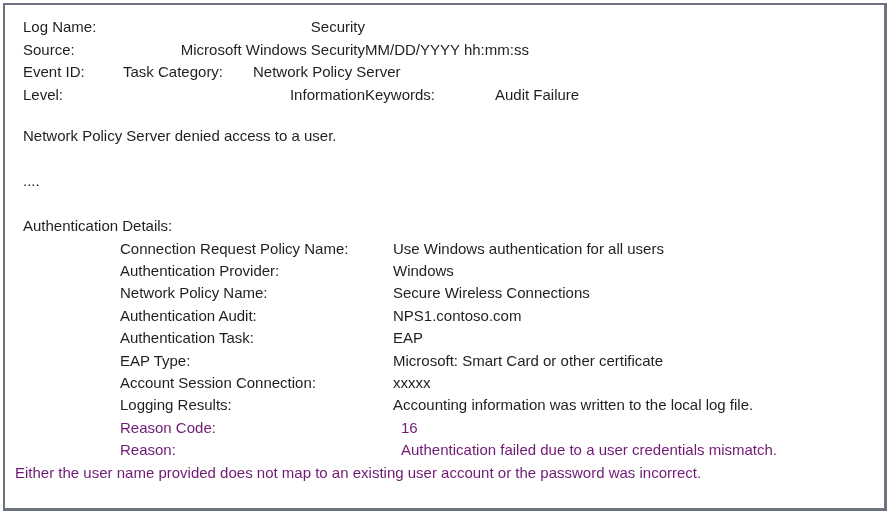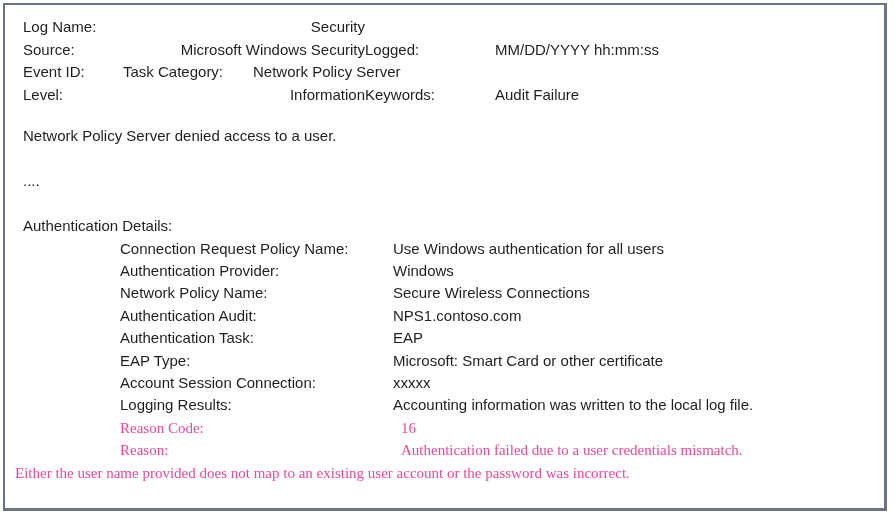--- a/index.html
+++ b/index.html
@@ -30,40 +30,39 @@
   .hrow { display: flex; line-height: 22.5px; white-space: nowrap; }
   .hcol-label  { width: 100px; flex: none; }
   .hcol-value  { width: 242px; flex: none; text-align: right; }
   .hcol-label2 { width: 130px; flex: none; }
   .hcol-value2 { flex: 1; }
   .spacer { height: 19px; }
   .spacer-line { height: 22.5px; }
   .drow { display: flex; line-height: 22.4px; padding-left: 97px; white-space: nowrap; }
   .dlabel { width: 273px; flex: none; }
   .dvalue { flex: 1; }
-  .red { color: #ec4899; font-family: Liberation Serif, serif; }
+  .red { color: #701a75; }
   .red .dvalue { padding-left: 8px; }
   .footer-note { line-height: 22.4px; margin-left: -8px; white-space: nowrap; }
 </style>
 </head>
 <body>
 
 <div class="frame">
 
   <div>
     <div class="hrow">
       <span class="hcol-label">Log Name:</span>
       <span class="hcol-value">Security</span>
       <span class="hcol-label2"></span>
       <span class="hcol-value2"></span>
     </div>
     <div class="hrow">
       <span class="hcol-label">Source:</span>
       <span class="hcol-value">Microsoft Windows Security</span>
-      <span class="hcol-label2">Logged:</span>
       <span class="hcol-value2">MM/DD/YYYY hh:mm:ss</span>
     </div>
     <div class="hrow">
       <span class="hcol-label">Event ID:</span>
       <span class="hcol-label2">Task Category:</span>
       <span class="hcol-value2">Network Policy Server</span>
     </div>
     <div class="hrow">
       <span class="hcol-label">Level:</span>
       <span class="hcol-value">Information</span>

